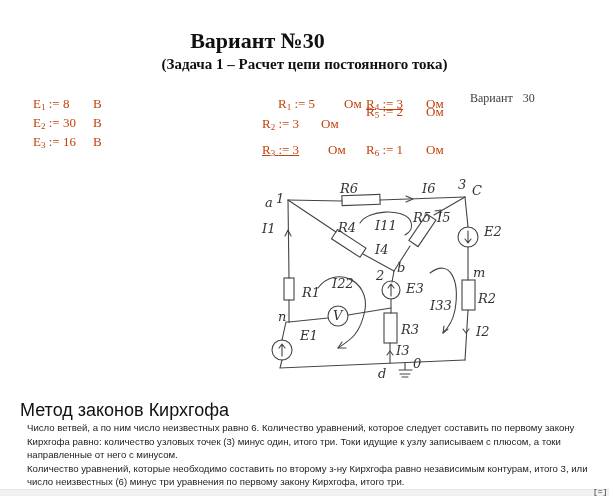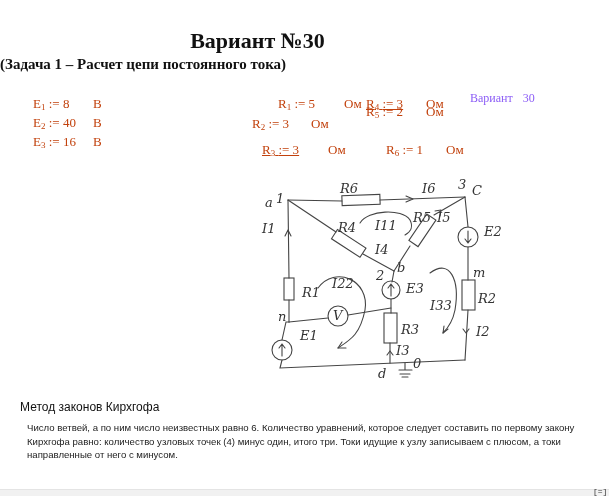--- a/index.html
+++ b/index.html
@@ -7,31 +7,31 @@
     width: 609px; height: 496px; overflow: hidden;
     background: #ffffff; position: relative;
     font-family: "Liberation Serif", serif; color: #111;
   }
   .abs { position: absolute; }
   .title {
     left: 0; width: 515px; top: 28px; text-align: center;
     font-family: "Liberation Serif", serif; font-weight: bold; font-size: 22px; color: #111;
   }
   .subtitle {
-    left: 0; width: 609px; top: 56px; 
+    left: 0; width: 609px; top: 56px; text-align: center;
     font-family: "Liberation Serif", serif; font-weight: bold; font-size: 15px; color: #111;
   }
   .param { font-size: 13px; color: #c2410c; white-space: nowrap; line-height: 16px; }
   .param sub { font-size: 9px; vertical-align: -2px; }
   .param .unit { position: absolute; }
-  .variant { font-size: 12px; color: #8b5cf6; }
+  .variant { font-size: 12px; color: #404040; }
   .variant .num { margin-left: 10px; }
   .section-heading {
     left: 20px; top: 400px; font-family: "Liberation Sans", sans-serif;
-    font-size: 12px; color: #111;
+    font-size: 18px; color: #111;
   }
   .body-text {
     left: 27px; top: 421px; width: 570px;
     font-family: "Liberation Sans", sans-serif; font-size: 9.6px; line-height: 13.6px; color: #222;
   }
   .body-text p { margin: 0; }
   .bottom-bar {
     left: 0; top: 489px; width: 609px; height: 7px; background: #f1f1f1; border-top: 1px solid #e4e4e4;
   }
   .corner-mark {
@@ -48,55 +48,55 @@
 <div class="abs title">Вариант №30</div>
 <div class="abs subtitle">(Задача 1 – Расчет цепи постоянного тока)</div>
 
 <div class="abs param" style="left:33px; top:96px; width:100px;">
   <span>E</span><sub>1</sub>
   <span>:= 8</span>
   <span class="unit" style="left:60px;">В</span>
 </div>
 <div class="abs param" style="left:33px; top:115px; width:100px;">
   <span>E</span><sub>2</sub>
-  <span>:= 40</span>
+  <span>:= 30</span>
   <span class="unit" style="left:60px;">В</span>
 </div>
 <div class="abs param" style="left:33px; top:134px; width:100px;">
   <span>E</span><sub>3</sub>
   <span>:= 16</span>
   <span class="unit" style="left:60px;">В</span>
 </div>
 
 <div class="abs param" style="left:262px; top:96px; width:90px;margin-left:16px;">
   <span>R</span><sub>1</sub>
   <span>:= 5</span>
   <span class="unit" style="left:66px;">Ом</span>
 </div>
 <div class="abs param" style="left:366px; top:96px; width:90px;text-decoration:underline;">
   <span>R</span><sub>4</sub>
   <span>:= 3</span>
   <span class="unit" style="left:60px;">Ом</span>
 </div>
-<div class="abs param" style="left:252px; top:116px; width:90px;">
+<div class="abs param" style="left:262px; top:116px; width:90px;">
   <span>R</span><sub>2</sub>
   <span>:= 3</span>
   <span class="unit" style="left:59px;">Ом</span>
 </div>
 <div class="abs param" style="left:366px; top:104px; width:90px;">
   <span>R</span><sub>5</sub>
   <span>:= 2</span>
   <span class="unit" style="left:60px;">Ом</span>
 </div>
 <div class="abs param" style="left:262px; top:142px; width:90px;text-decoration:underline;">
   <span>R</span><sub>3</sub>
   <span>:= 3</span>
   <span class="unit" style="left:66px;">Ом</span>
 </div>
-<div class="abs param" style="left:386px; top:142px; width:90px;">
+<div class="abs param" style="left:366px; top:142px; width:90px;">
   <span>R</span><sub>6</sub>
   <span>:= 1</span>
   <span class="unit" style="left:60px;">Ом</span>
 </div>
 
 <div class="abs variant" style="left:470px; top:91px;">
   <span>Вариант</span><span class="num">30</span>
 </div>
 
 <svg class="circuit" width="250" height="220" viewBox="0 0 250 220">
@@ -182,17 +182,18 @@
     <text x="40" y="170" font-size="11">E1</text>
     <text x="73" y="150" font-size="9">V</text>
     <text x="141" y="164" font-size="11">R3</text>
     <text x="136" y="185" font-size="10">I3</text>
     <text x="216" y="166" font-size="12">I2</text>
   </g>
 </svg>
 
 <div class="abs section-heading">Метод законов Кирхгофа</div>
 <div class="abs body-text">
-  <p>Число ветвей, а по ним число неизвестных равно 6. Количество уравнений, которое следует составить по первому закону Кирхгофа равно: количество узловых точек (4) минус один, итого три. Токи идущие к узлу записываем  с плюсом, а токи направленные от него с минусом.</p>
+  <p>Число ветвей, а по ним число неизвестных равно 6. Количество уравнений, которое следует составить по первому закону Кирхгофа равно: количество узловых точек (3) минус один, итого три. Токи идущие к узлу записываем  с плюсом, а токи направленные от него с минусом.</p>
+  <p>Количество уравнений, которые необходимо составить по второму з-ну Кирхгофа равно независимым контурам, итого 3, или число неизвестных (6) минус три уравнения по  первому закону Кирхгофа, итого три.</p>
 </div>
 
 <div class="abs bottom-bar"></div>
 <div class="abs corner-mark">[=]</div>
 
 </body></html>

